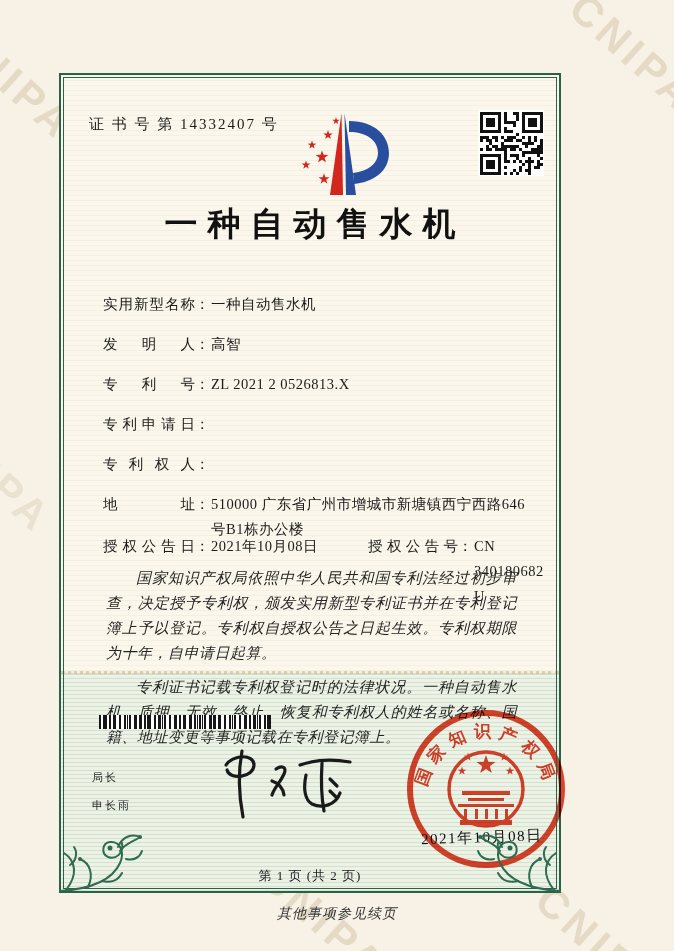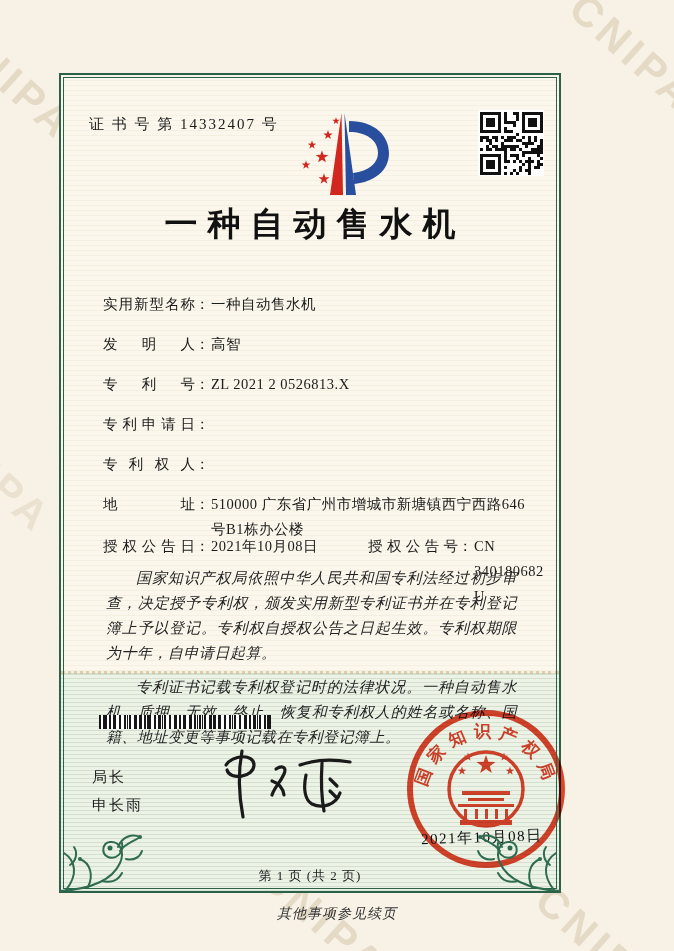--- a/index.html
+++ b/index.html
@@ -68,21 +68,21 @@
     position:absolute;left:38px;top:640px;width:172px;height:14px;background:#fff;
     background-image:
       repeating-linear-gradient(90deg,#161616 0 2px,transparent 2px 5px),
       repeating-linear-gradient(90deg,#161616 0 1px,transparent 1px 7px),
       repeating-linear-gradient(90deg,transparent 0 4px,#161616 4px 5px,transparent 5px 11px);
   }
   
   .signer{
     position:absolute;left:31px;top:688px;
     font-family:"Liberation Sans","DejaVu Sans",sans-serif;
-    font-size:15px;line-height:28px;color:#1d1d1d;letter-spacing:2px;
+    font-size:11px;line-height:28px;color:#1d1d1d;letter-spacing:2px;
   }
   .autograph{position:absolute;left:155px;top:668px;}
   
   .seal{position:absolute;left:343px;top:632px;opacity:.9;mix-blend-mode:multiply;}
   .sealdate{
     position:absolute;left:360px;top:752px;width:185px;
     font-size:15px;letter-spacing:1.5px;color:#101010;transform:rotate(-2deg);z-index:6;
   }
   
   .pageno{

